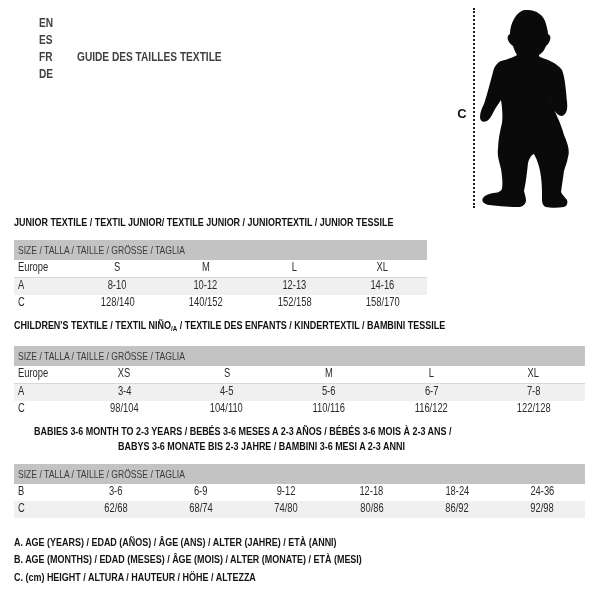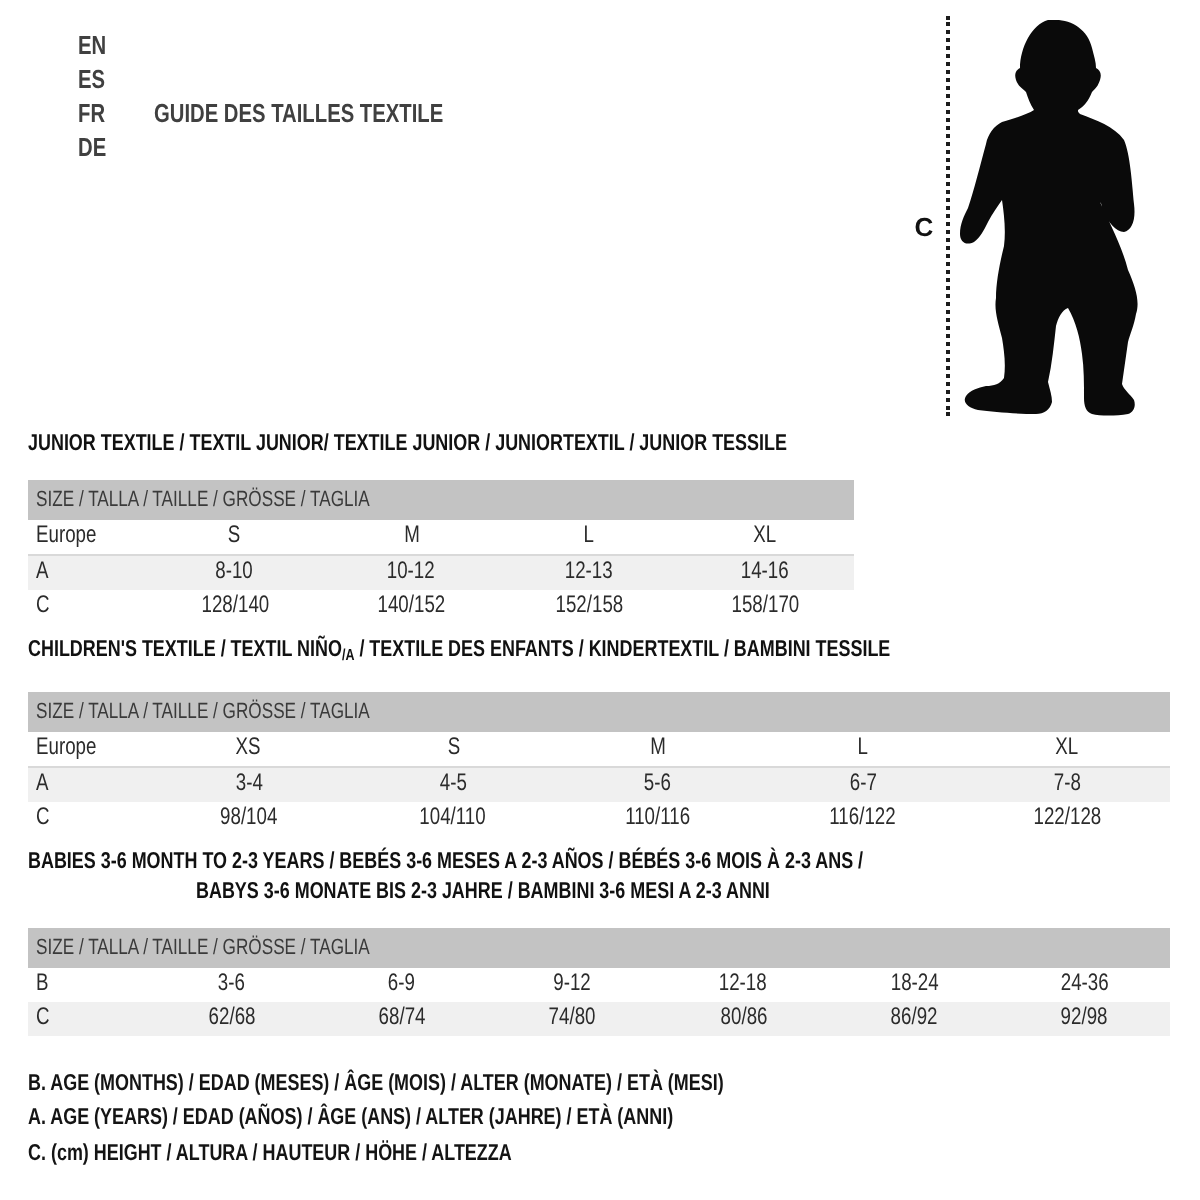--- a/index.html
+++ b/index.html
@@ -167,21 +167,21 @@
   <div class="trow">
     <span class="tlabel"><span class="cond">C</span></span>
     <span class="tcell"><span class="cond-c">98/104</span></span>
     <span class="tcell"><span class="cond-c">104/110</span></span>
     <span class="tcell"><span class="cond-c">110/116</span></span>
     <span class="tcell"><span class="cond-c">116/122</span></span>
     <span class="tcell"><span class="cond-c">122/128</span></span>
   </div>
 </div>
 
-<div class="sec-title" style="top:424px;">
+<div class="sec-title" style="top:424px;margin-left:20px;">
   <span class="cond">BABIES 3-6 MONTH TO 2-3 YEARS / BEBÉS 3-6 MESES A 2-3 AÑOS / BÉBÉS 3-6 MOIS À 2-3 ANS /</span><br>
   <span class="cond">BABYS 3-6 MONATE BIS 2-3 JAHRE / BAMBINI 3-6 MESI A 2-3 ANNI</span>
 </div>
 <div class="tbl w2" style="top:464px;">
   <div class="bar">
     <span class="cond">SIZE / TALLA / TAILLE / GRÖSSE / TAGLIA</span>
   </div>
   <div class="trow">
     <span class="tlabel"><span class="cond">B</span></span>
     <span class="tcell"><span class="cond-c">3-6</span></span>
@@ -197,21 +197,21 @@
     <span class="tcell"><span class="cond-c">68/74</span></span>
     <span class="tcell"><span class="cond-c">74/80</span></span>
     <span class="tcell"><span class="cond-c">80/86</span></span>
     <span class="tcell"><span class="cond-c">86/92</span></span>
     <span class="tcell"><span class="cond-c">92/98</span></span>
   </div>
 </div>
 
 <div class="legend">
   <div class="legend-line">
-      <span class="cond">B. AGE (MONTHS) / EDAD (MESES) / ÂGE (MOIS) / ALTER (MONATE) / ETÀ (MESI)</span>
+      <span class="cond">A. AGE (YEARS) / EDAD (AÑOS) / ÂGE (ANS) / ALTER (JAHRE) / ETÀ (ANNI)</span>
     </div>
   <div class="legend-line">
-      <span class="cond">A. AGE (YEARS) / EDAD (AÑOS) / ÂGE (ANS) / ALTER (JAHRE) / ETÀ (ANNI)</span>
+      <span class="cond">B. AGE (MONTHS) / EDAD (MESES) / ÂGE (MOIS) / ALTER (MONATE) / ETÀ (MESI)</span>
     </div>
   <div class="legend-line">
       <span class="cond">C. (cm) HEIGHT / ALTURA / HAUTEUR / HÖHE / ALTEZZA</span>
     </div>
 </div>
 
 </body></html>

